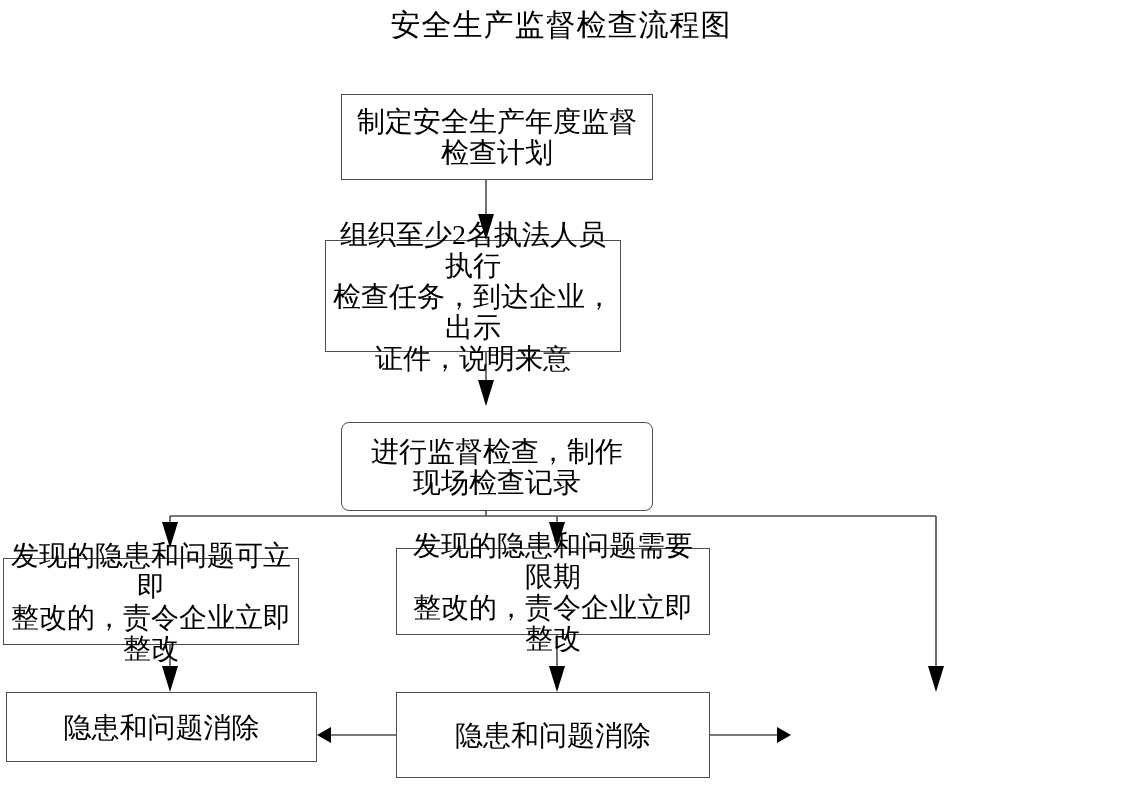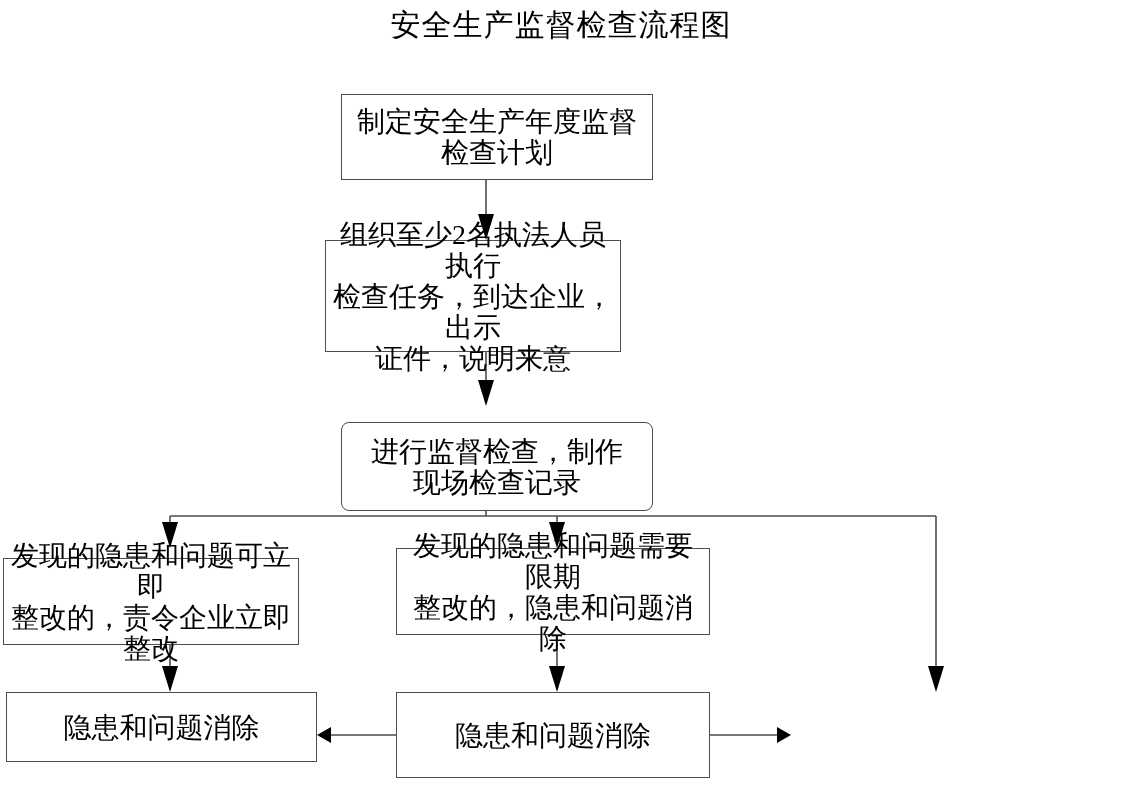--- a/index.html
+++ b/index.html
@@ -143,21 +143,21 @@
 现场检查记录</span>
   </div>
 
   <div class="node" id="node-immediate" style="left: 3px; top: 548px; width: 296px; height: 87px; margin-top: 10px;">
     <span class="txt">发现的隐患和问题可立即
 整改的，责令企业立即整改</span>
   </div>
 
   <div class="node" id="node-deadline" style="left: 396px; top: 548px; width: 314px; height: 87px;">
     <span class="txt">发现的隐患和问题需要限期
-整改的，隐患和问题消除</span>
+整改的，责令企业立即整改</span>
   </div>
 
   <div class="node" id="node-resolved" style="left: 6px; top: 692px; width: 311px; height: 70px;">
     <span class="txt">隐患和问题消除</span>
   </div>
 
   <div class="node" id="node-recheck" style="left: 396px; top: 692px; width: 314px; height: 86px;">
     <span class="txt">隐患和问题消除</span>
   </div>
 

